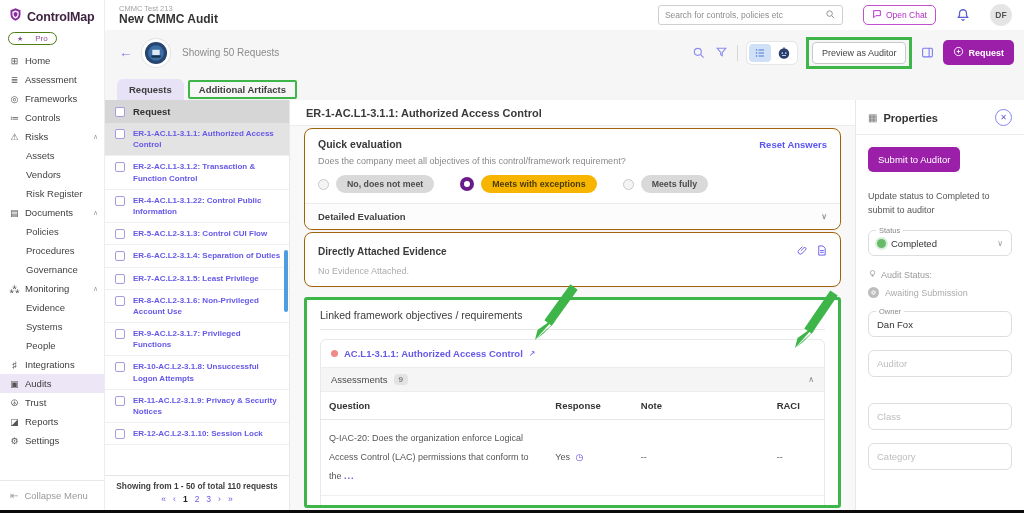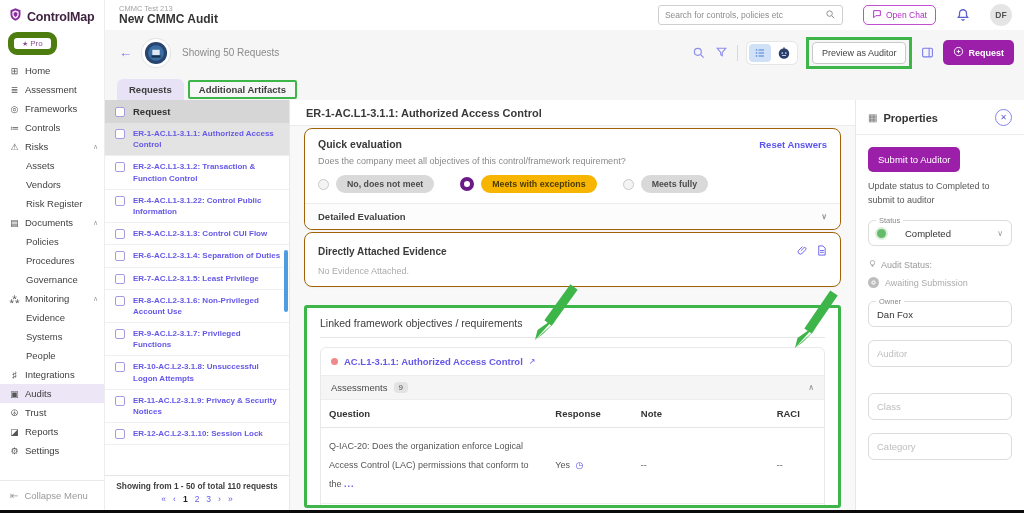--- a/index.html
+++ b/index.html
@@ -4,21 +4,21 @@
 <style>
   * { box-sizing: border-box; margin: 0; padding: 0; }
   html,body { background:#fff; }
   body { font-family:"Liberation Sans", sans-serif; width:1024px; }
   .app { position:relative; width:1024px; height:513px; display:flex; overflow:hidden; background:#fff; border-bottom:3px solid #0b0b0b; }
 
   
   .sidebar { width:105px; flex:0 0 105px; background:#fff; border-right:1px solid #ededed; display:flex; flex-direction:column; overflow:hidden; }
   .logo-row { display:flex; align-items:center; gap:4px; padding:7px 6px 4px 8px; }
   .logo-text { font-size:12.5px; font-weight:bold; color:#3f2440; letter-spacing:-0.2px; }
-  .pro-badge { display:inline-flex; align-items:center; gap:2px; border:6px solid #4d7c0f; color:#8a4f96; border-radius:9px; padding:1px 8px; font-size:8px; width:fit-content; margin:2px 0 6px 8px; }
+  .pro-badge { display:inline-flex; align-items:center; gap:12px; border:1px solid #4d7c0f; color:#8a4f96; border-radius:9px; padding:1px 8px; font-size:8px; width:fit-content; margin:2px 0 6px 8px; }
   .nav { flex:1; overflow:hidden; }
   .nav-item { display:flex; align-items:center; gap:5px; height:19px; padding:0 6px 0 9px; font-size:9.5px; color:#3c3c3c; cursor:pointer; }
   .nav-item .nav-icon { width:11px; font-size:9px; color:#555; text-align:center; flex:0 0 11px; }
   .nav-item.indent { padding-left:26px; color:#424242; }
   .nav-item.active { background:#ece6f7; }
   .nav-chevron { margin-left:auto; color:#9a9a9a; font-size:7px; }
   .collapse-row { margin-top:auto; border-top:1px solid #e8e8e8; padding:9px 10px; color:#9a9a9a; font-size:9.5px; display:flex; gap:6px; align-items:center; }
 
   
   .main-col { flex:1; display:flex; flex-direction:column; min-width:0; }
@@ -92,21 +92,21 @@
   .pill.sel { background:#f7b500; color:#4d3c00; }
   .qe-foot { border-top:1px solid #ececec; background:#fcfcfc; border-radius:0 0 8px 8px; padding:7px 13px; display:flex; align-items:center; font-size:9.5px; font-weight:bold; color:#444; cursor:pointer; }
   .qe-foot .chev { margin-left:auto; color:#999; font-size:8px; }
 
   .ev-card { padding:9px 13px 10px; }
   .ev-head { display:flex; align-items:center; gap:8px; }
   .ev-title { font-size:10px; font-weight:bold; color:#3a3a3a; }
   .ev-icons { margin-left:auto; display:flex; gap:8px; }
   .ev-empty { font-size:9px; color:#ababab; margin-top:6px; }
 
-  .anno-section { border:3px solid #3db549; margin-top:18px; margin-bottom:2px; flex:1; min-height:0; overflow:hidden; background:#fff; border-radius:3px; }
+  .anno-section { border:3px solid #3db549; margin-top:10px; margin-bottom:2px; flex:1; min-height:0; overflow:hidden; background:#fff; border-radius:3px; }
   .linked-card { padding:9px 13px; }
   .linked-title { font-size:10.5px; color:#3c3c3c; padding-bottom:8px; border-bottom:1px solid #e6e6e6; }
   .linked-box { border:1px solid #e9e9e9; border-radius:6px; margin-top:9px; overflow:hidden; }
   .ctrl-link-row { display:flex; align-items:center; gap:6px; padding:8px 10px; }
   .dot-red { width:7px; height:7px; border-radius:50%; background:#f08a8a; }
   .ctrl-link { font-size:9.5px; font-weight:bold; color:#6558e8; cursor:pointer; }
   .ext-icon { color:#6558e8; font-size:8px; }
   .assess-row { background:#f5f5f5; display:flex; align-items:center; gap:6px; padding:6px 10px; border-top:1px solid #ededed; border-bottom:1px solid #ededed; cursor:pointer; }
   .assess-label { font-size:9.5px; color:#4a4a4a; }
   .assess-count { background:#e3e3e3; border-radius:4px; font-size:8px; color:#555; padding:1px 5px; }
@@ -122,24 +122,24 @@
   .col-q { width:45%; } .col-r { width:17%; } .col-n { width:27%; } .col-raci { width:11%; }
 
   
   .props { width:169px; flex:0 0 169px; background:#fff; border-left:1px solid #e8e8e8; padding:9px 12px; overflow:hidden; }
   .props-head { display:flex; align-items:center; gap:6px; }
   .props-icon { color:#777; font-size:10px; }
   .props-title { font-size:11px; font-weight:bold; color:#333; }
   .close-btn { margin-left:auto; width:17px; height:17px; border:1.5px solid #8585f0; border-radius:50%; color:#5b5bd6; font-size:8px; display:flex; align-items:center; justify-content:center; cursor:pointer; background:#fff; }
   .props-div { border-bottom:1px solid #ececec; margin:8px -12px 0; }
   .submit-btn { background:#9b1fa8; color:#fff; font-size:9.5px; font-weight:normal; border:none; border-radius:5px; padding:7px 10px; margin-top:12px; cursor:pointer; }
-  .submit-hint { font-size:9px; color:#555; margin-top:8px; line-height:1.5; }
+  .submit-hint { font-size:9px; color:#555; margin-top:18px; line-height:1.5; }
   .field { position:relative; border:1px solid #ddd; border-radius:6px; padding:7px 8px 6px; margin-top:13px; background:#fff; }
   .field .flabel { position:absolute; top:-5px; left:7px; background:#fff; padding:0 3px; font-size:7.5px; color:#8a8a8a; }
-  .field-inner { display:flex; align-items:center; gap:19px; font-size:9.5px; color:#333; }
+  .field-inner { display:flex; align-items:center; gap:5px; font-size:9.5px; color:#333; }
   .status-dot { width:9px; height:9px; border-radius:50%; background:#66bb6a; box-shadow:0 0 0 2px #d9efdb; }
   .field .chev { margin-left:auto; color:#999; font-size:8px; }
   .audit-status { margin-top:13px; display:flex; align-items:center; gap:4px; font-size:9px; color:#9a9a9a; }
   .radio-line { display:flex; align-items:center; gap:6px; margin-top:7px; font-size:9px; color:#ababab; }
   .radio-gray { width:11px; height:11px; border-radius:50%; border:3px solid #bdbdbd; background:#9e9e9e; box-shadow:inset 0 0 0 2px #e8e8e8; }
   .prop-input { width:100%; border:1px solid #ddd; border-radius:6px; padding:7px 8px; font-size:9.5px; color:#333; margin-top:13px; outline:none; font-family:"Liberation Sans",sans-serif; background:#fff; }
   .prop-input::placeholder { color:#bdbdbd; }
   .gap-lg { margin-top:26px; }
 
   

